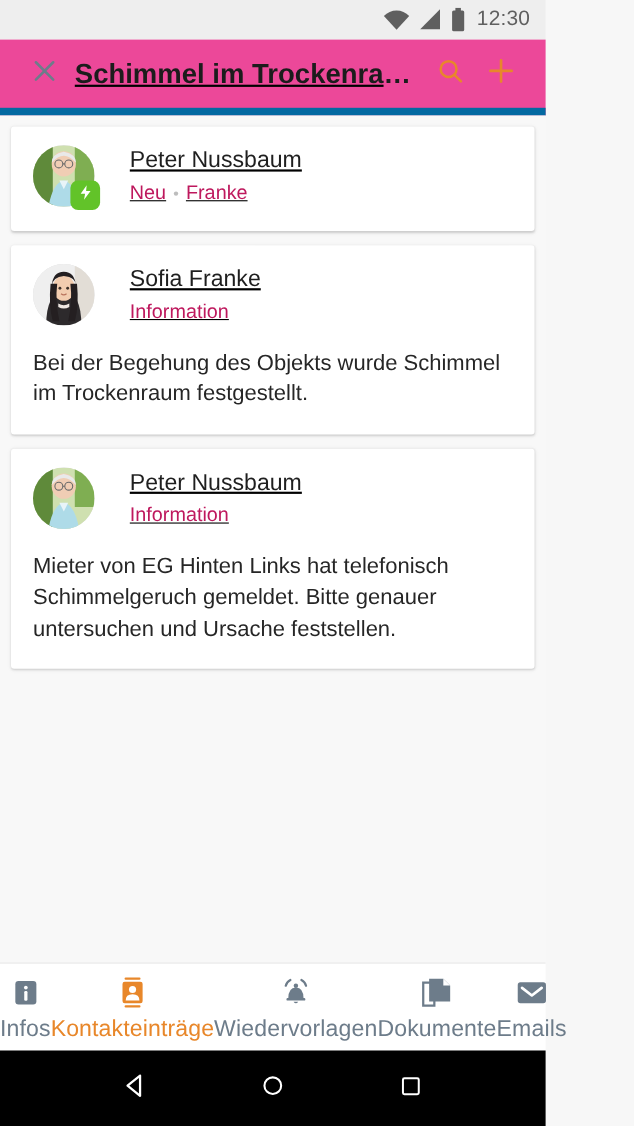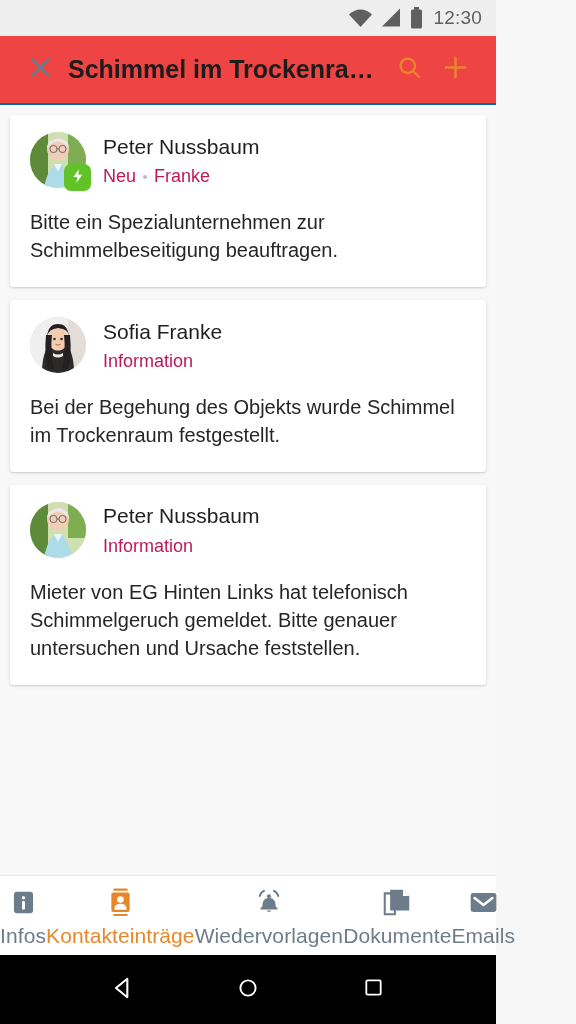--- a/index.html
+++ b/index.html
@@ -15,44 +15,45 @@
   .statusbar {
     height:36px; background:#eeeeee; flex:0 0 36px;
     display:flex; align-items:center; justify-content:flex-end;
     padding-right:14px; gap:8px;
   }
   .statusbar svg { display:block; }
   .clock { font-size:19px; color:#5f5f5f; letter-spacing:.2px; margin-left:2px; }
 
   
   .appbar {
-    flex:0 0 69px; background:#ef4444;
+    flex:0 0 69px; background:#ec4899;
     display:flex; align-items:center; padding:0 18px;
-    border-bottom:2px solid #0369a1;
+    border-bottom:7px solid #0369a1;
+    text-decoration:underline;
   }
   .close-btn { width:44px; height:44px; display:flex; align-items:center; justify-content:center; flex:0 0 44px; }
   .appbar-title {
     flex:1 1 auto; text-align:center;
     font-size:25px; font-weight:bold; color:#1c1c1c;
     white-space:nowrap; overflow:hidden; text-overflow:ellipsis;
     padding:0 6px;
   }
   .appbar-action { width:46px; height:46px; display:flex; align-items:center; justify-content:center; flex:0 0 46px; }
 
   
   .content {
     flex:1 1 auto; background:#f8f8f8; overflow:hidden;
     padding:10px 10px 0 10px;
   }
   .card {
     background:#ffffff; border-radius:3px;
     box-shadow:0 1px 2px rgba(0,0,0,.14), 0 1px 5px rgba(0,0,0,.06);
     margin-bottom:13px; padding:17px 20px 22px 20px;
   }
-  .card-head { display:flex; align-items:center; gap:17px; }
+  .card-head { display:flex; align-items:flex-start; gap:32px;text-decoration:underline; }
   .avatar-wrap { position:relative; flex:0 0 56px; width:56px; height:56px; }
   .avatar {
     width:56px; height:56px; border-radius:50%;
     overflow:hidden; position:relative; background:#dcdcdc;
   }
   .avatar svg { display:block; width:56px; height:56px; }
   .badge {
     position:absolute; right:-5px; bottom:-3px;
     width:27px; height:27px; border-radius:7px;
     background:#62c329; display:flex; align-items:center; justify-content:center;
@@ -167,21 +168,20 @@
         </div>
         <div class="head-text">
           <div class="person-name">Peter Nussbaum</div>
           <div class="meta-row">
             <span>Neu</span>
             <span class="meta-dot"></span>
             <span>Franke</span>
           </div>
         </div>
       </div>
-      <div class="card-body">Bitte ein Spezialunternehmen zur Schimmelbeseitigung beauftragen.</div>
     </div>
 
     <div class="card">
       <div class="card-head">
         <div class="avatar-wrap">
           <div class="avatar">
             <svg viewBox="0 0 56 56">
               <rect width="56" height="56" fill="#efefef"></rect>
               <rect x="38" y="0" width="18" height="56" fill="#e2ddd6"></rect>
               <path d="M12 56 Q12 26 28 26 Q44 26 44 56 Z" fill="#2d2a2c"></path>

